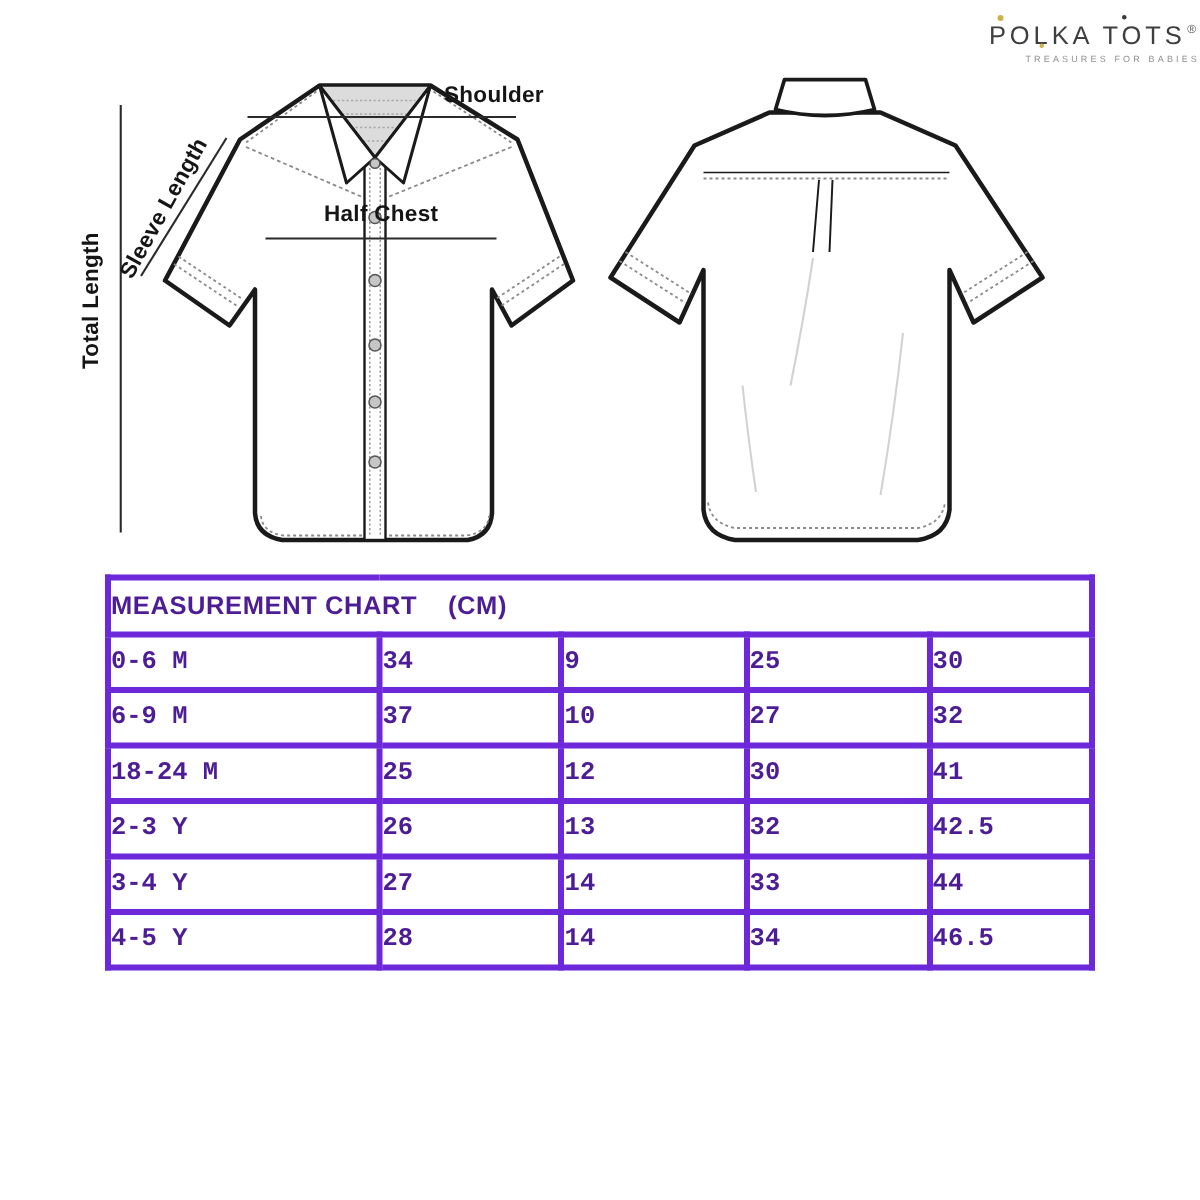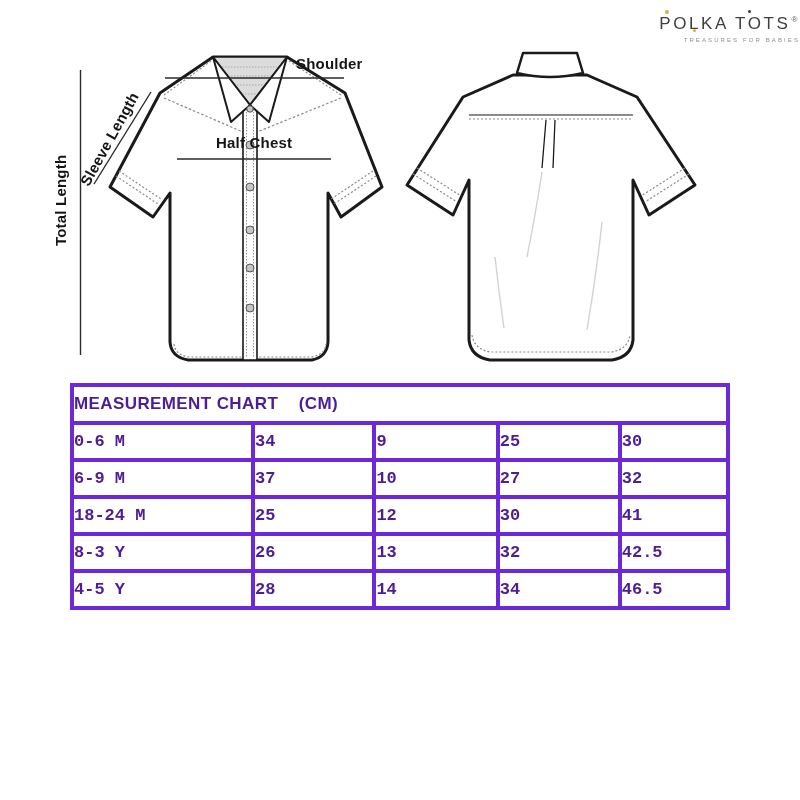--- a/index.html
+++ b/index.html
@@ -156,25 +156,32 @@
         <td class="datacell">32</td>
       </tr>
       <tr>
         <td class="datacell">18-24 M</td>
         <td class="datacell">25</td>
         <td class="datacell">12</td>
         <td class="datacell">30</td>
         <td class="datacell">41</td>
       </tr>
       <tr>
-        <td class="datacell">8-3 Y</td>
+        <td class="datacell">2-3 Y</td>
         <td class="datacell">26</td>
         <td class="datacell">13</td>
         <td class="datacell">32</td>
         <td class="datacell">42.5</td>
+      </tr>
+      <tr>
+        <td class="datacell">3-4 Y</td>
+        <td class="datacell">27</td>
+        <td class="datacell">14</td>
+        <td class="datacell">33</td>
+        <td class="datacell">44</td>
       </tr>
       <tr>
         <td class="datacell">4-5 Y</td>
         <td class="datacell">28</td>
         <td class="datacell">14</td>
         <td class="datacell">34</td>
         <td class="datacell">46.5</td>
       </tr>
     </tbody>
   </table>

